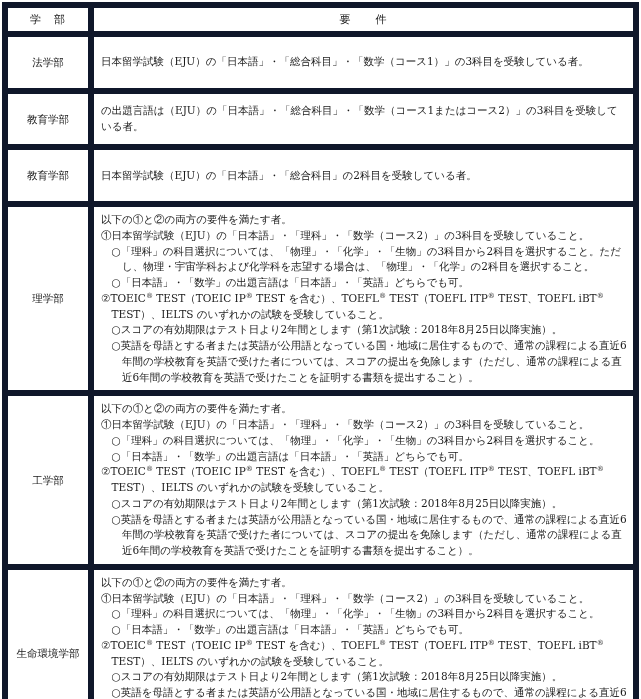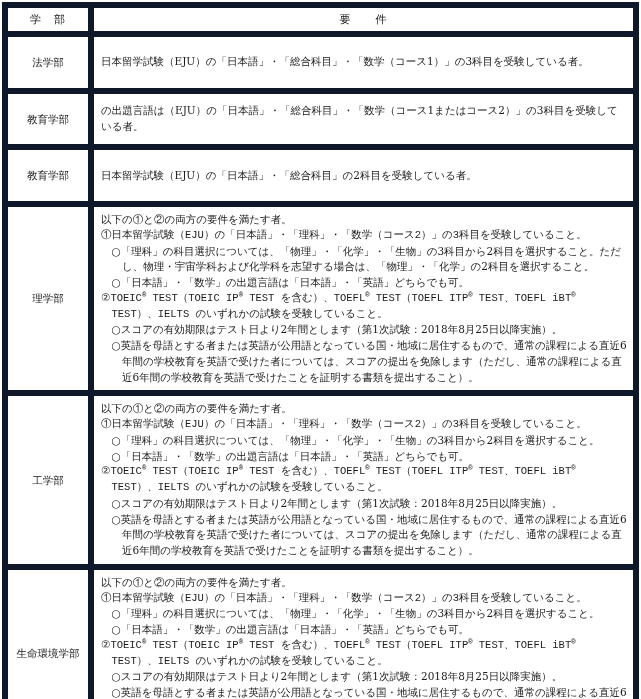--- a/index.html
+++ b/index.html
@@ -44,21 +44,21 @@
   }
   td.req-cell {
     vertical-align: middle;
     font-size: 10.5px;
     line-height: 1.5;
     padding: 5px 6px 5px 7px;
     text-align: left;
   }
   .para { margin: 0; }
   .para.level-0 { padding-left: 0; }
-  .para.level-1 { padding-left: 1em; text-indent: -1em; font-family: Liberation Mono, monospace; }
+  .para.level-1 { padding-left: 1em; text-indent: -1em; }
   .para.level-2 { padding-left: 2em; text-indent: -1em; }
   .para sup {
     font-size: 0.68em;
     line-height: 0;
     vertical-align: super;
   }
 </style>
 </head>
 <body>
 

